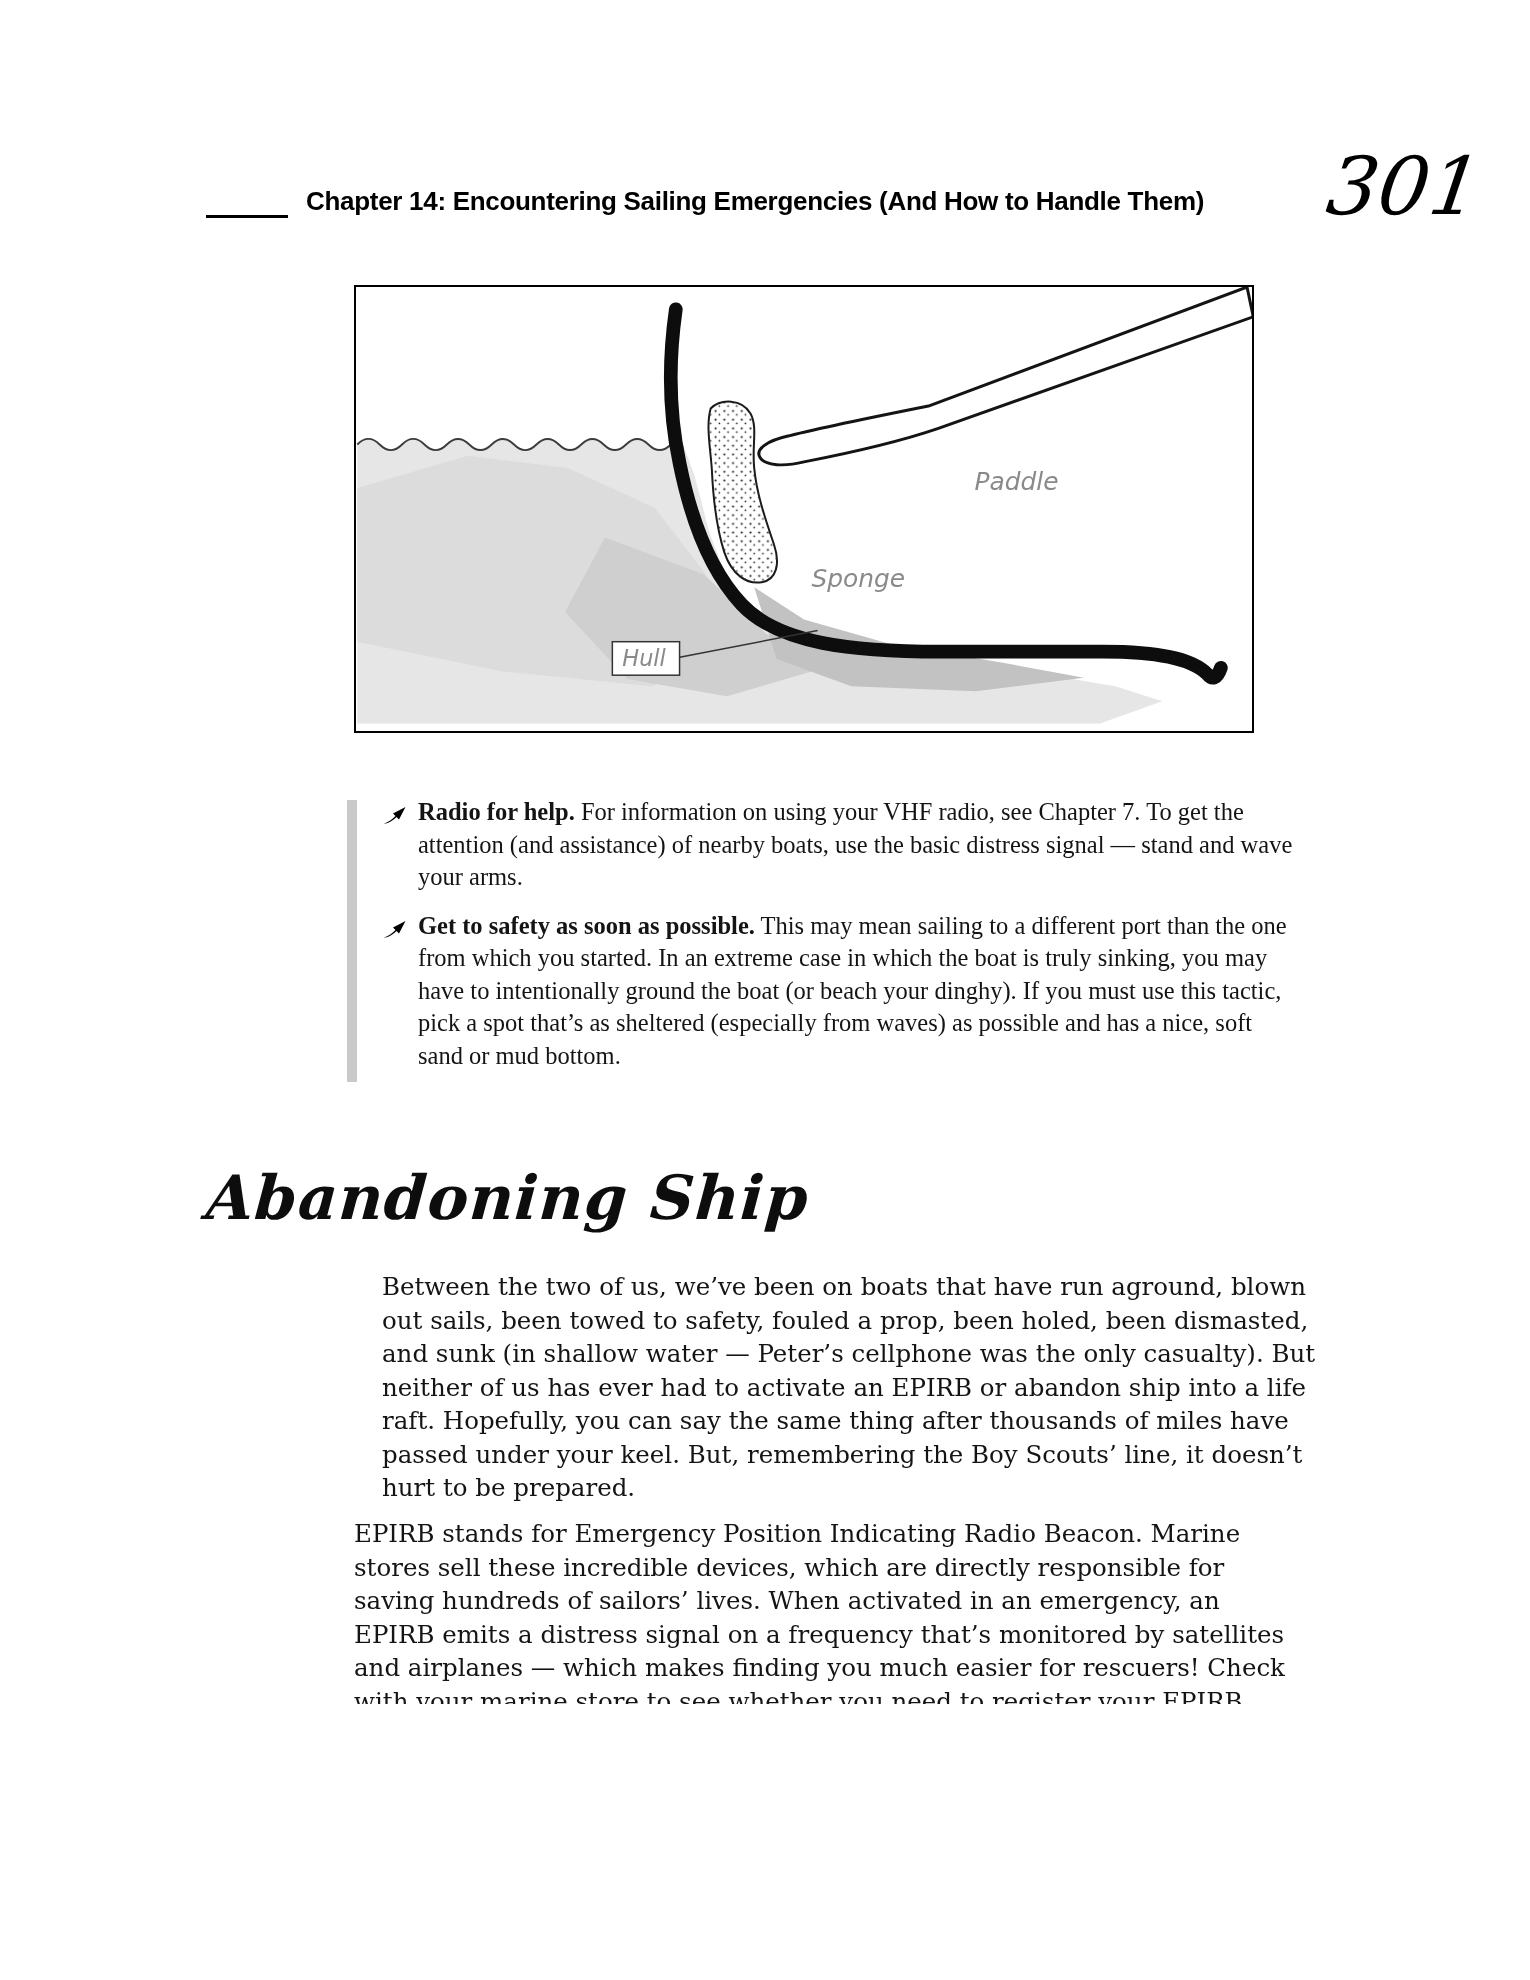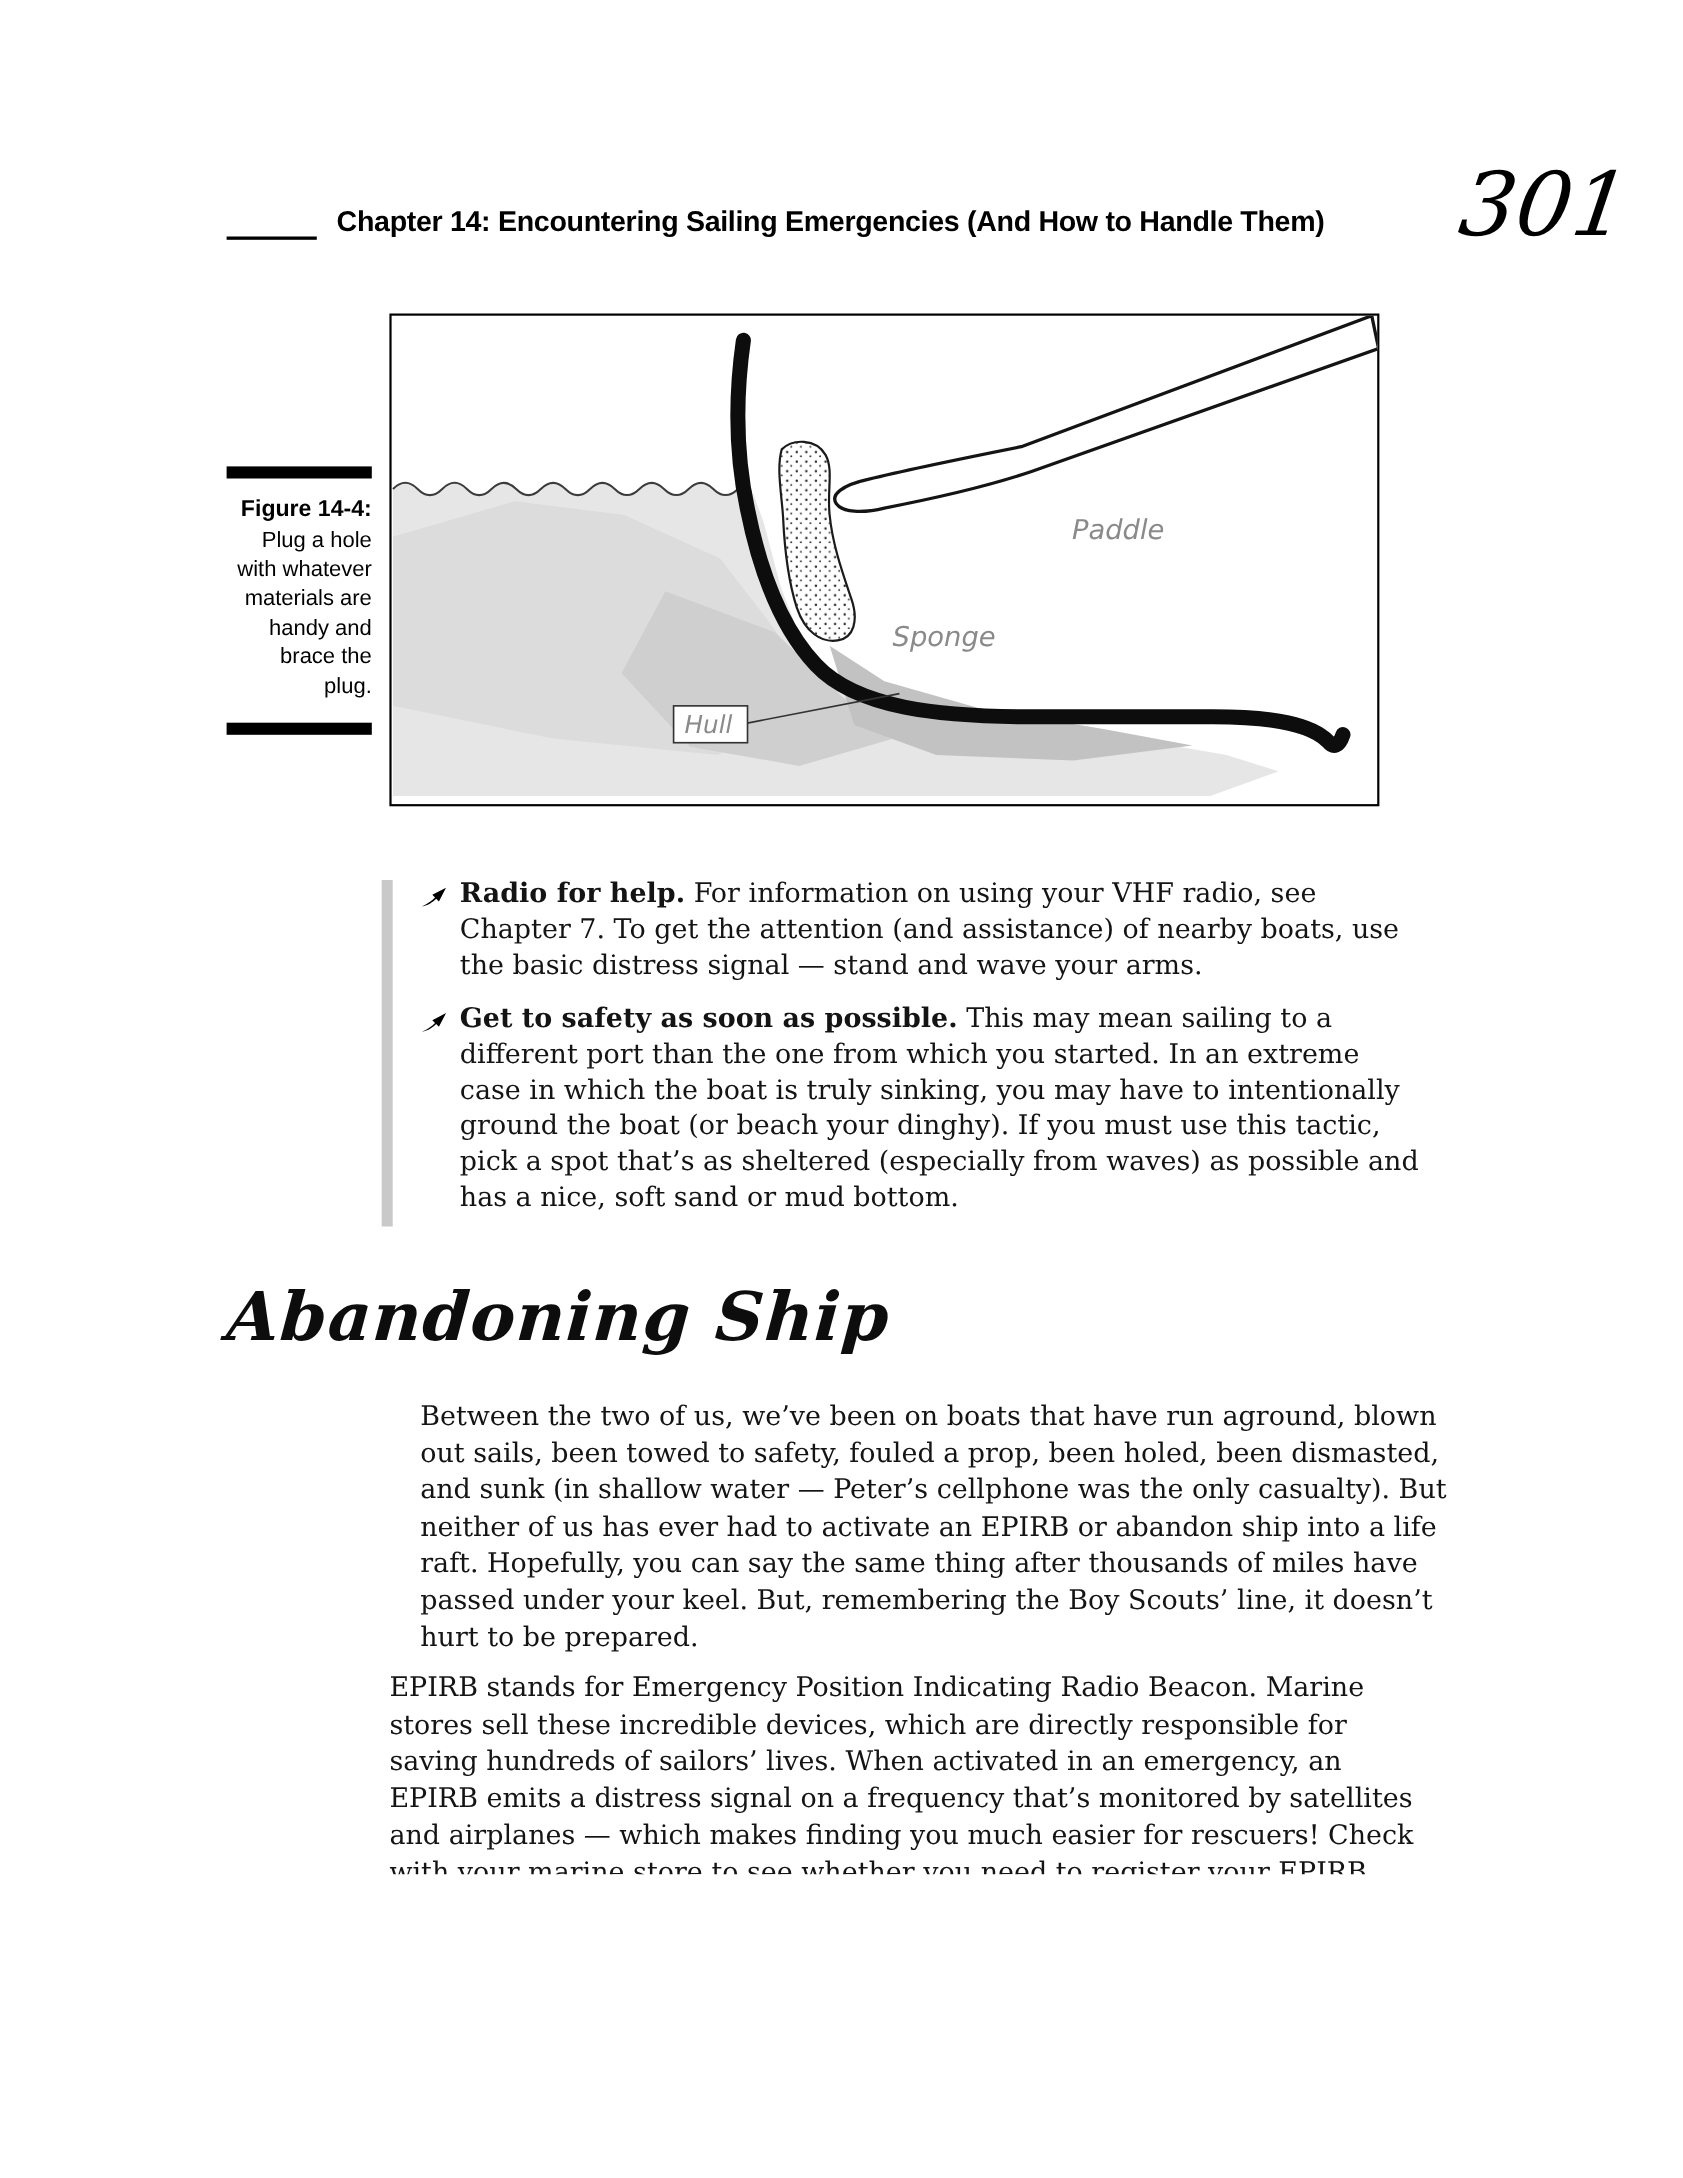--- a/index.html
+++ b/index.html
@@ -44,21 +44,21 @@
   
   .figure-frame {
     position:absolute; left:354px; top:285px;
     width:900px; height:448px;
     border:2px solid #000; box-sizing:border-box; background:#fff;
   }
   .figure-frame svg { display:block; width:100%; height:100%; }
 
   
   .bullet-block {
-    position:absolute; left:354px; top:796px; width:970px;
+    position:absolute; left:354px; top:796px; width:970px;font-family:Liberation Serif, serif;
   }
   .bullet-rail {
     position:absolute; left:-7px; top:4px; bottom:6px; width:10px;
     background:#c9c9c9;
   }
   .bullet {
     display:flex; margin-bottom:16px;
     font-size:24.5px; line-height:32.5px; color:#141414;
   }
   .bullet-glyph { flex:0 0 36px; margin-left:28px; padding-top:6px; }
@@ -83,26 +83,20 @@
 </style>
 </head>
 <body>
 
 <div class="page">
 
   <div class="chapter-rule"></div>
   <div class="chapter-title">Chapter 14: Encountering Sailing Emergencies (And How to Handle Them)</div>
   <div class="page-number">301</div>
 
-  <div class="figure-caption">
-    <div class="caption-bar"></div>
-    <div class="caption-label">Figure 14-4:</div>
-    <div class="caption-text">Plug a hole with whatever materials are handy and brace the plug.</div>
-    <div class="caption-bar caption-bar-bottom"></div>
-  </div>
 
   <div class="figure-frame">
     <svg viewBox="0 0 720 358" preserveAspectRatio="none">
       <defs>
         <pattern id="stipple" width="7" height="7" patternUnits="userSpaceOnUse">
           <circle cx="2" cy="2" r="0.9" fill="#2a2a2a"></circle>
           <circle cx="5" cy="5" r="0.7" fill="#2a2a2a"></circle>
         </pattern>
       </defs>
 

